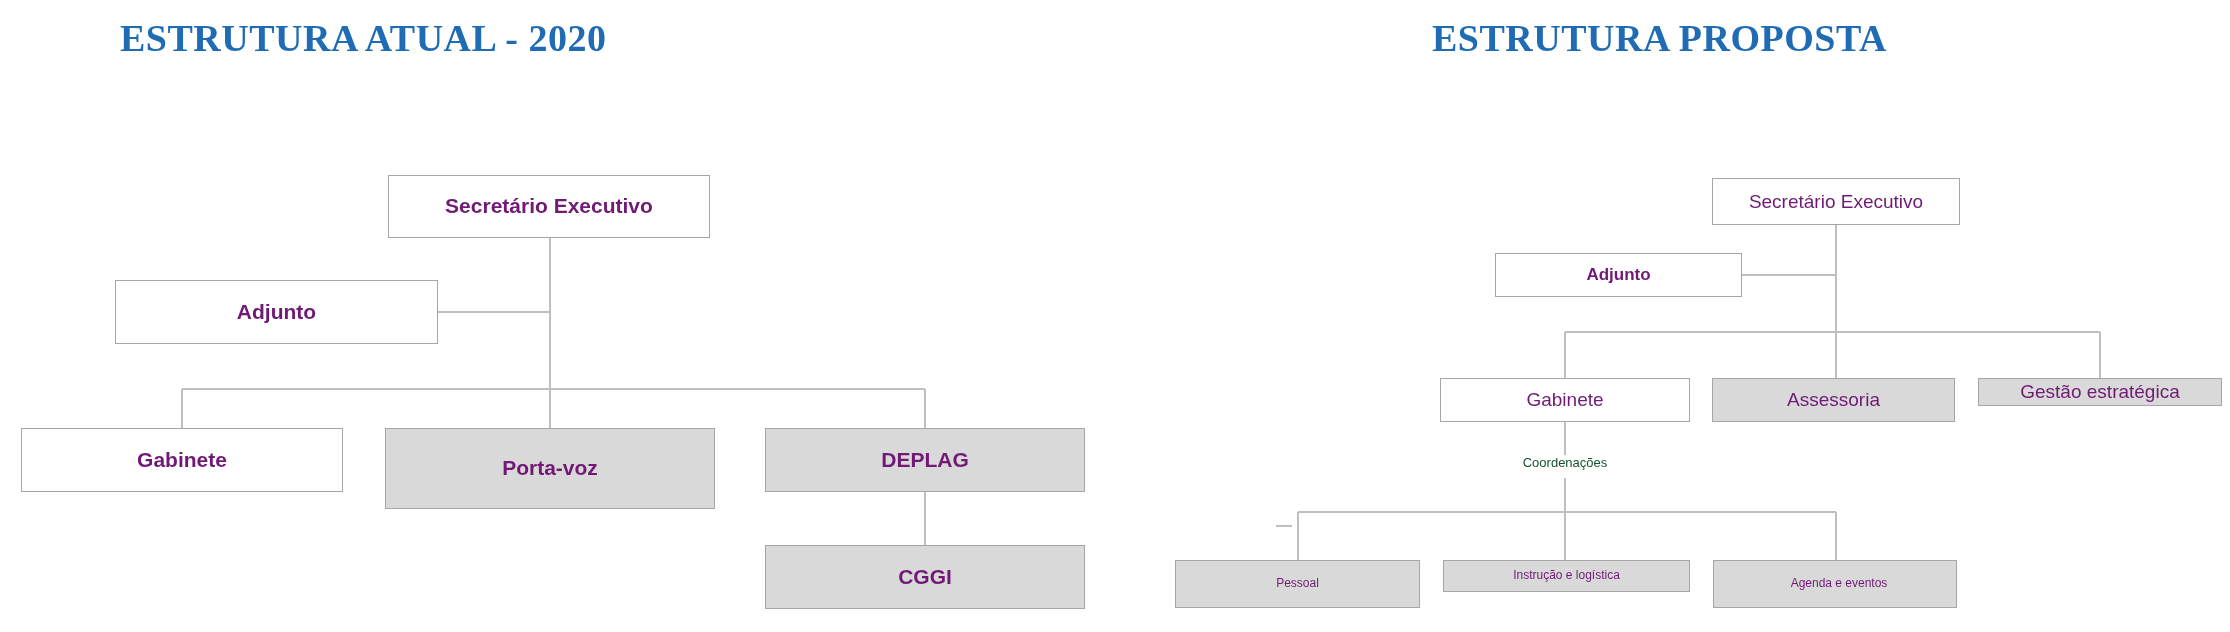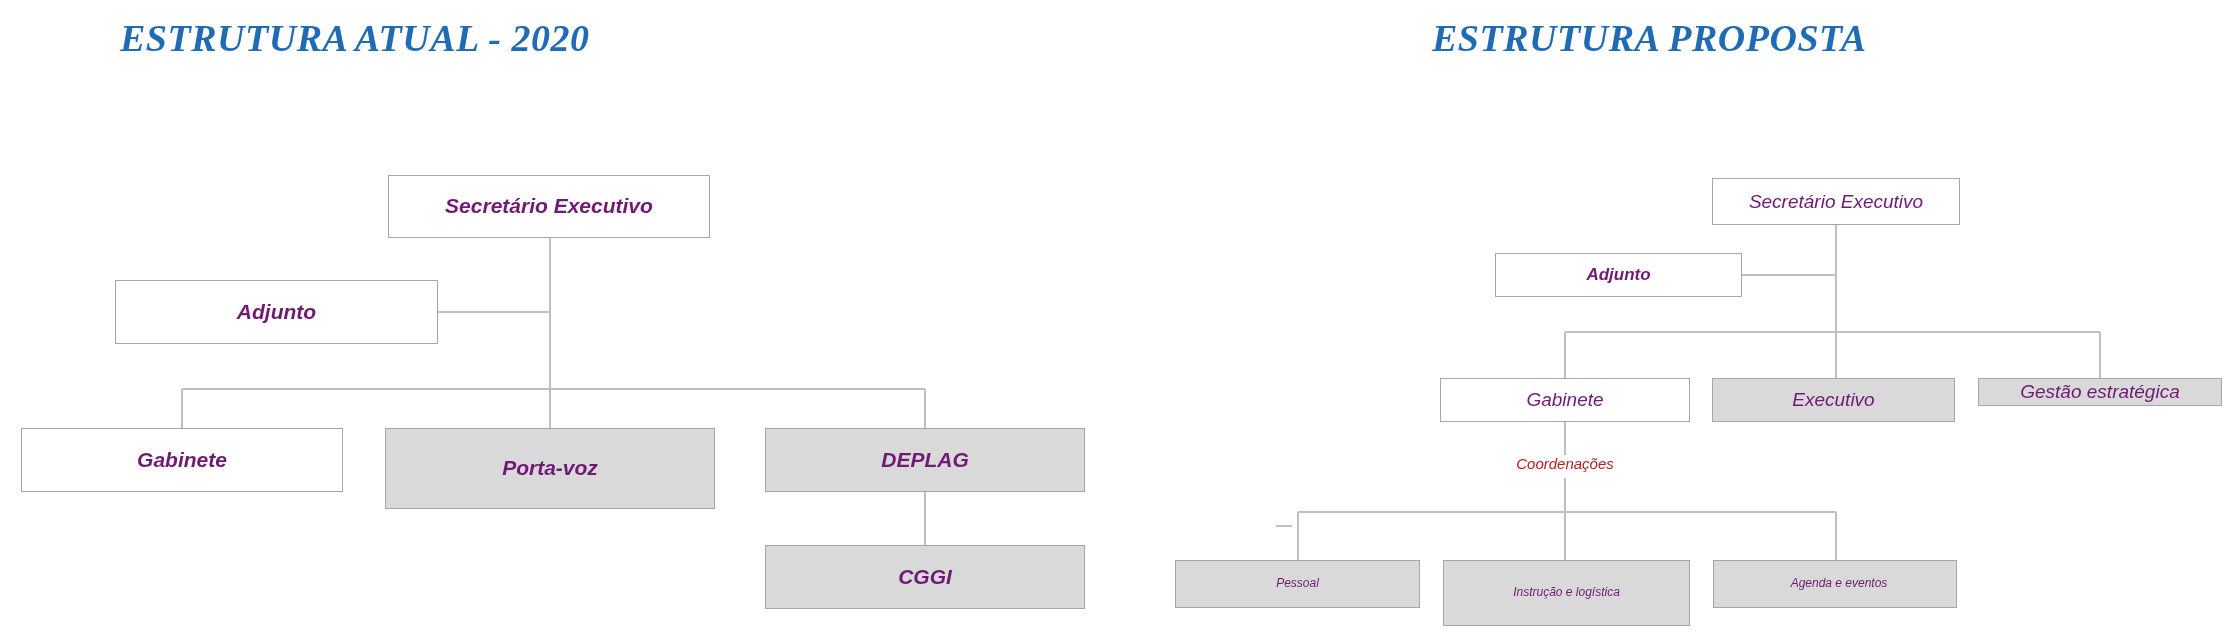--- a/index.html
+++ b/index.html
@@ -7,21 +7,20 @@
     padding: 0;
     background: #ffffff;
   }
   #canvas {
     position: relative;
     width: 2230px;
     height: 632px;
     background: #ffffff;
     overflow: hidden;
     font-family: "Liberation Sans", sans-serif;
-    font-style: italic;
   }
 
   
   .chart-title {
     position: absolute;
     font-family: "Liberation Serif", serif;
     font-weight: bold;
     color: #1f6cb4;
     font-size: 38px;
     letter-spacing: 0.5px;
@@ -56,22 +55,22 @@
 
   
   .left .node  { font-weight: bold; font-size: 21px; }
   
   .right .node { font-weight: normal; font-size: 12px; }
   .right .node.bold-label { font-weight: bold; font-size: 17px; }
   .right .node.big { font-size: 19px; }
 
   .free-label {
     position: absolute;
-    color: #b91c1c;
-    font-size: 15px;
+    color: #14532d;
+    font-size: 13px;
     white-space: nowrap;
   }
   .diagram { position: absolute; left: 0; top: 0; width: 2230px; height: 632px; }
 </style>
 </head>
 <body>
 
 <div id="canvas">
 
   <div class="chart-title" id="title-left">ESTRUTURA ATUAL - 2020</div>
@@ -129,23 +128,23 @@
 
         <line x1="1276" y1="526" x2="1292" y2="526"></line>
       </g>
     </svg>
 
     <div class="node big" style="left:1712px; top:178px; width:248px; height:47px;">Secretário Executivo</div>
 
     <div class="node bold-label" style="left:1495px; top:253px; width:247px; height:44px;">Adjunto</div>
 
     <div class="node big" style="left:1440px; top:378px; width:250px; height:44px;">Gabinete</div>
-    <div class="node filled big" style="left:1712px; top:378px; width:243px; height:44px;">Executivo</div>
+    <div class="node filled big" style="left:1712px; top:378px; width:243px; height:44px;">Assessoria</div>
     <div class="node filled big" style="left:1978px; top:378px; width:244px; height:28px;">Gestão estratégica</div>
 
     <div class="free-label" style="left:1497px; top:455px; width:136px; text-align:center;">Coordenações</div>
 
     <div class="node filled" style="left:1175px; top:560px; width:245px; height:48px;">Pessoal</div>
-    <div class="node filled" style="left:1443px; top:560px; width:247px; height:66px;">Instrução e logística</div>
+    <div class="node filled" style="left:1443px; top:560px; width:247px; height:32px;">Instrução e logística</div>
     <div class="node filled" style="left:1713px; top:560px; width:244px; height:48px;padding-left:8px;">Agenda e eventos</div>
   </div>
 
 </div>
 
 </body></html>

